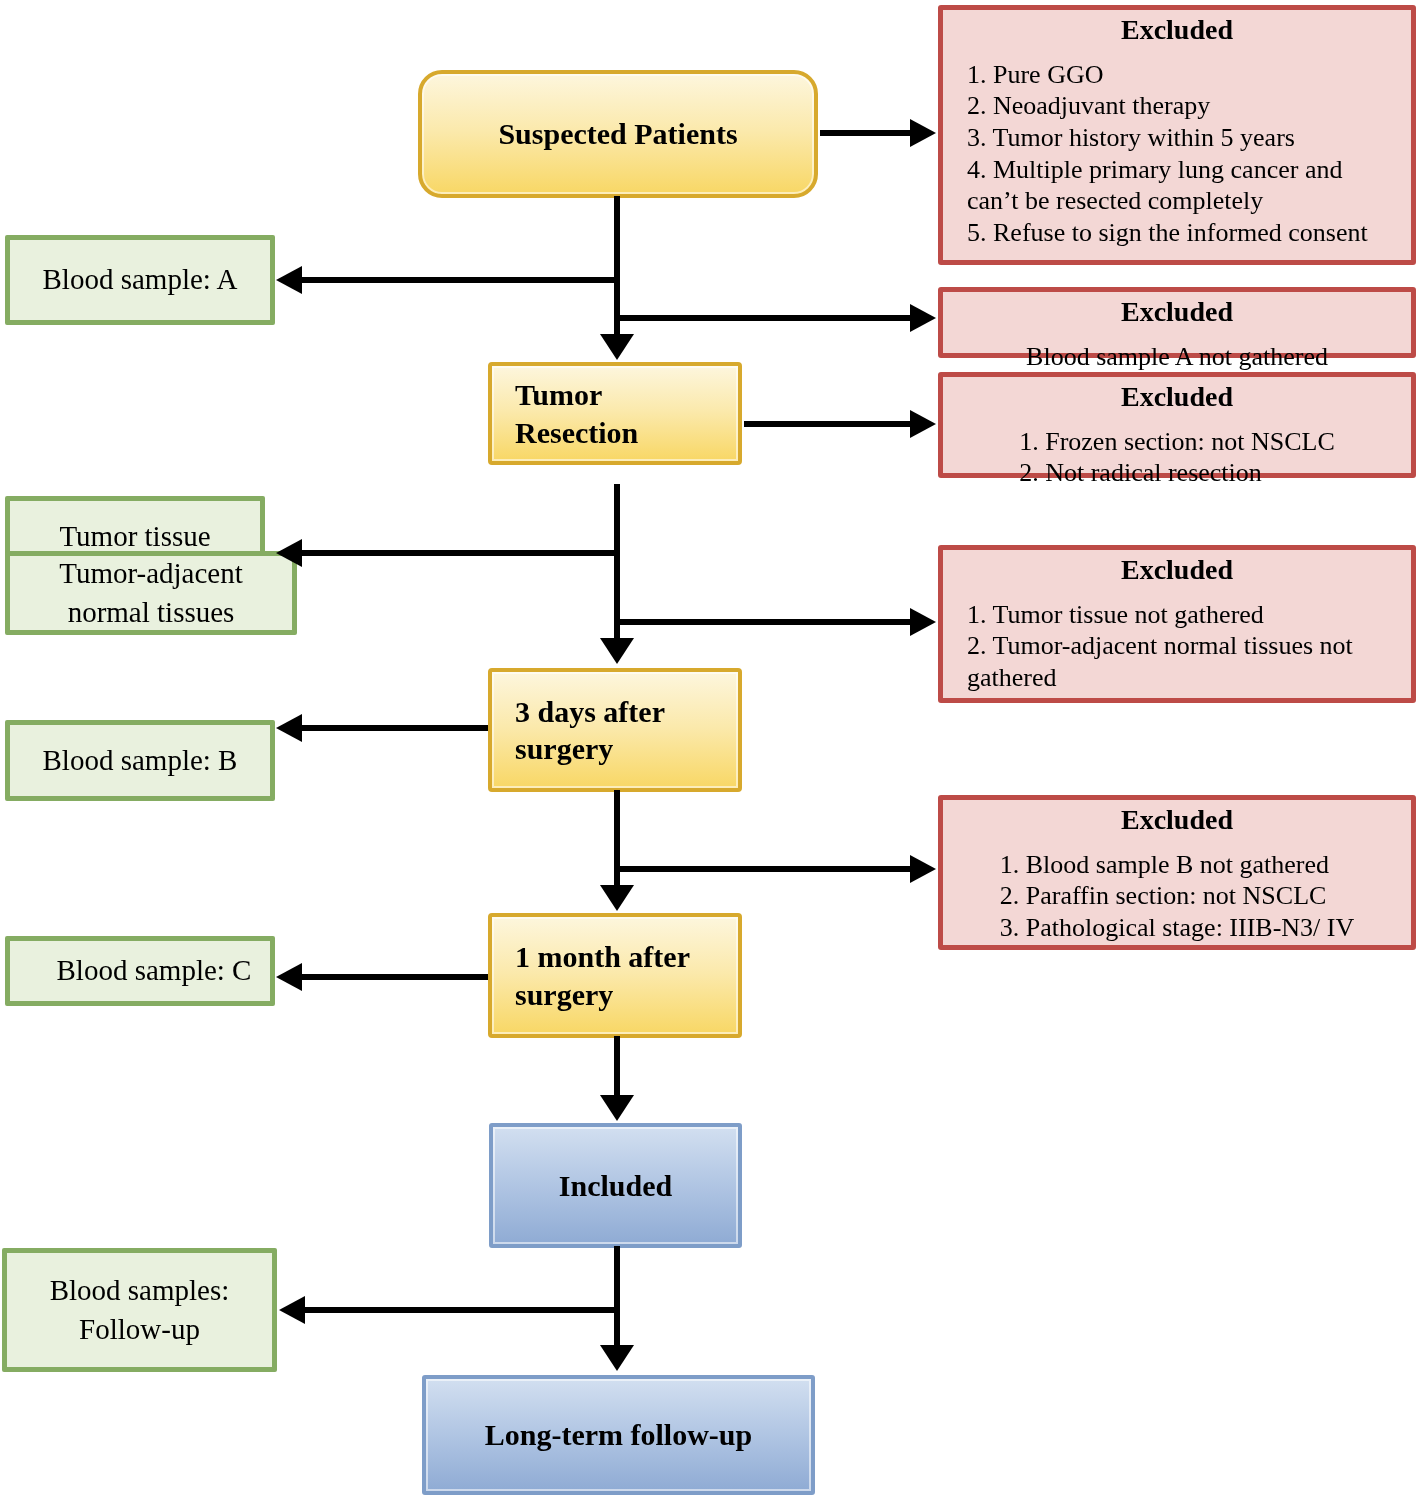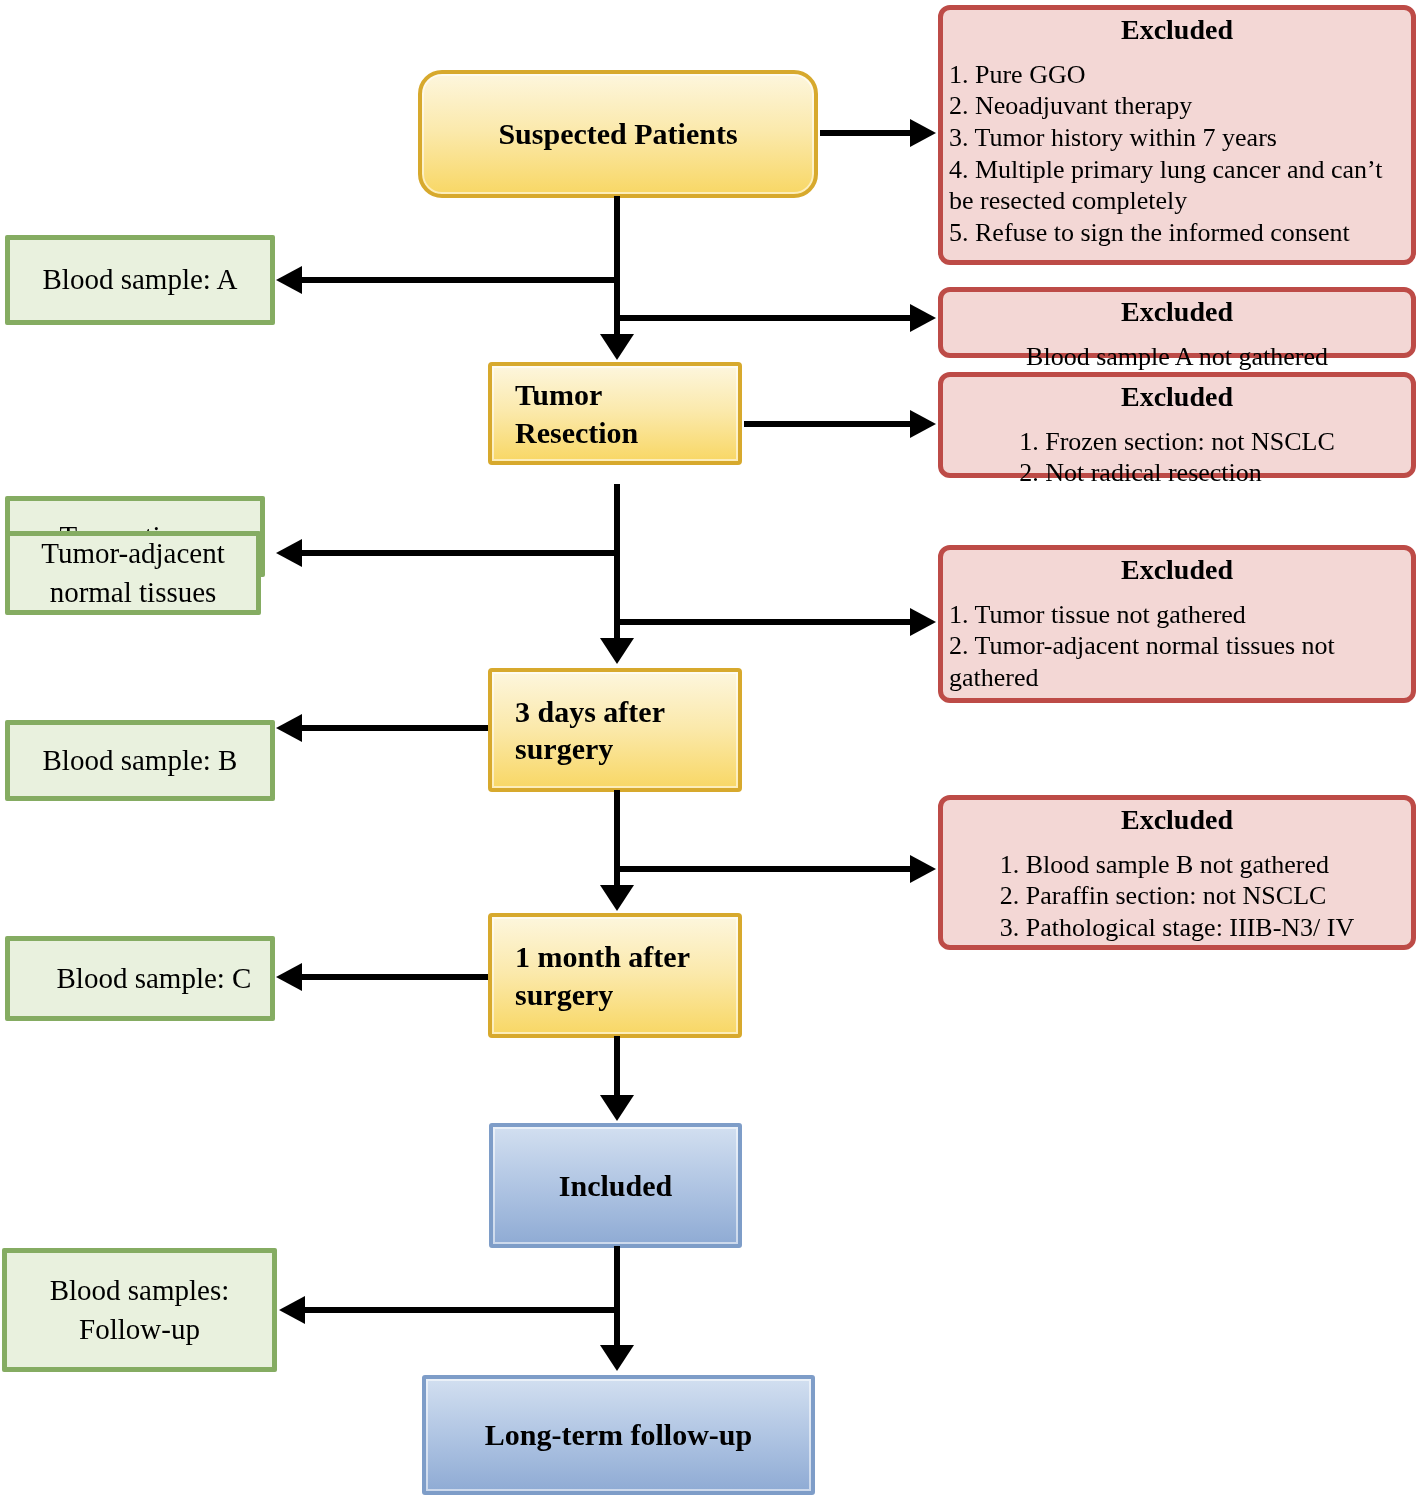--- a/index.html
+++ b/index.html
@@ -45,22 +45,22 @@
     display:flex;align-items:center;justify-content:center;
     text-align:center;
     border-radius:2px;
   }
   .green-label{font-size:29px;line-height:1.35;max-width:248px;}
   .excluded{
     position:absolute;
     box-sizing:border-box;
     border:5px solid var(--red_border,#bd4b47);
     background:var(--red_fill,#f3d7d5);
-    padding:3px 6px;
-    border-radius:12px;
+    padding:3px 24px;
+    border-radius:3px;
   }
   .ex-title{
     text-align:center;
     font-weight:bold;
     font-size:28px;
     line-height:1.2;
   }
   .ex-items{
     width:fit-content;
     max-width:100%;
@@ -107,42 +107,42 @@
   </div>
 
   <div class="green" style="left:5px;top:235px;width:270px;height:90px;">
     <span class="green-label">Blood sample: A</span>
   </div>
 
   <div class="green" style="left:5px;top:496px;width:260px;height:81px;">
     <span class="green-label">Tumor tissue</span>
   </div>
 
-  <div class="green" style="left:5px;top:531px;width:256px;height:84px;text-align:center;">
+  <div class="green" style="left:5px;top:551px;width:292px;height:84px;text-align:center;">
     <span class="green-label">Tumor-adjacent normal tissues</span>
   </div>
 
   <div class="green" style="left:5px;top:688px;width:270px;height:81px;margin-top:32px;">
     <span class="green-label">Blood sample: B</span>
   </div>
 
-  <div class="green" style="left:5px;top:936px;width:270px;height:85px;padding-left:28px;">
+  <div class="green" style="left:5px;top:936px;width:270px;height:70px;padding-left:28px;">
     <span class="green-label">Blood sample: C</span>
   </div>
 
   <div class="green" style="left:2px;top:1248px;width:275px;height:124px;">
     <span class="green-label">Blood samples: Follow-up</span>
   </div>
 
   <div class="excluded" style="left:938px;top:5px;width:478px;height:260px;">
     <div class="ex-title">Excluded</div>
     <div class="ex-items">
         <div class="ex-item">1. Pure GGO</div>
         <div class="ex-item">2. Neoadjuvant therapy</div>
-        <div class="ex-item">3. Tumor history within 7 years</div>
+        <div class="ex-item">3. Tumor history within 5 years</div>
         <div class="ex-item">4. Multiple primary lung cancer and can’t be resected completely</div>
         <div class="ex-item">5. Refuse to sign the informed consent</div>
       </div>
   </div>
 
   <div class="excluded" style="left:938px;top:287px;width:478px;height:71px;">
     <div class="ex-title">Excluded</div>
     <div class="ex-items">
         <div class="ex-item">Blood sample A not gathered</div>
       </div>

